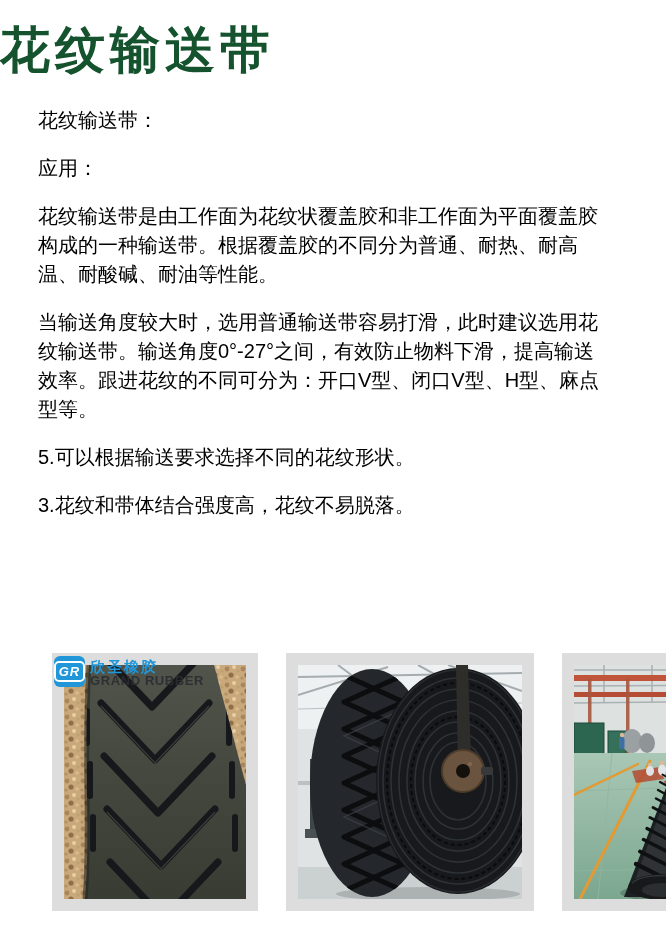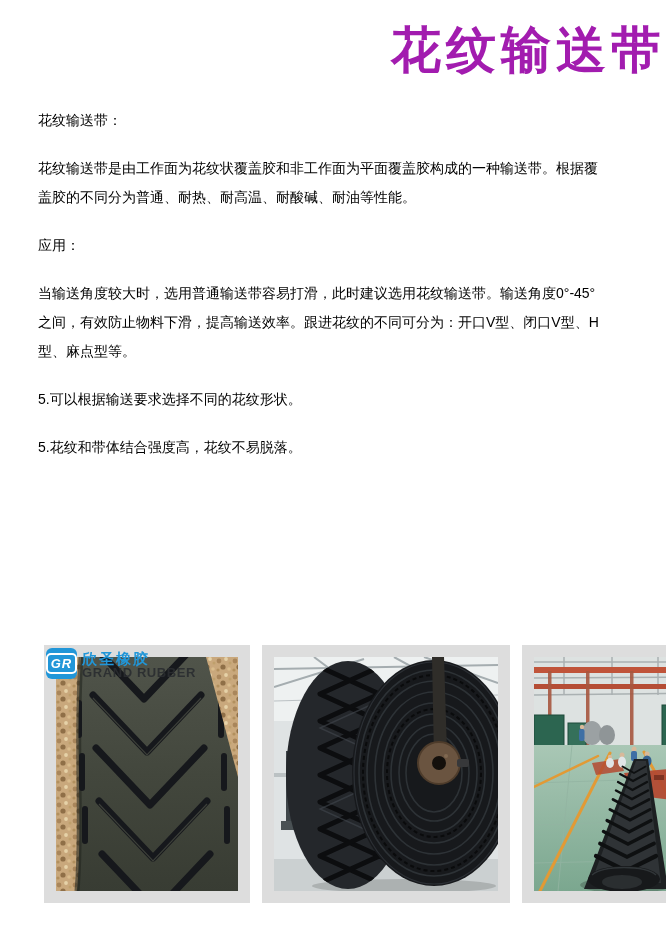--- a/index.html
+++ b/index.html
@@ -1,47 +1,47 @@
 <!DOCTYPE html>
 <html><head>
 <meta charset="utf-8">
 <style>
   html,body{margin:0;padding:0;}
   body{background:#ffffff;font-family:"Liberation Sans","DejaVu Sans",sans-serif;}
   .page{position:relative;width:666px;height:930px;margin:0 auto;background:#ffffff;overflow:hidden;color:#000;}
-  .title{margin:20px 0 0;font-size:50px;line-height:60px;font-weight:700;text-align:right;letter-spacing:5px;color:#a21caf;}
-  .content{margin:26px 60px 0 38px;font-size:14px;line-height:29px;color:#000;}
+  .title{margin:20px 0 0;font-size:50px;line-height:60px;font-weight:700;text-align:left;letter-spacing:5px;color:#14532d;}
+  .content{margin:26px 60px 0 38px;font-size:20px;line-height:29px;color:#000;}
   .content p{margin:0 0 19px 0;}
   .gallery{position:absolute;left:40px;top:641px;display:flex;gap:4px;}
-  .photo{position:relative;margin:4px;padding:12px;overflow:hidden;background:#ddd;}
+  .photo{position:relative;margin:12px;padding:12px;overflow:hidden;background:#ddd;}
   .photo svg{display:block;}
   .photo1{width:182px;height:234px;}
   .photo2{width:224px;height:234px;}
   .photo3{width:178px;height:234px;}
   .logo{position:absolute;top:3px;left:2px;display:flex;align-items:flex-start;gap:5px;}
   .logo-mark{width:31px;height:31px;background:#2196d8;border-radius:6px;display:flex;align-items:center;justify-content:center;}
   .logo-mark-inner{border:2px solid #fff;border-radius:5px;padding:1px 3px;color:#fff;font-weight:700;font-style:italic;font-size:13px;line-height:15px;letter-spacing:1px;}
   .logo-text{display:flex;flex-direction:column;padding-top:2px;}
   .logo-cn{color:#2196d8;font-size:15px;font-weight:700;letter-spacing:2px;line-height:17px;}
   .logo-en{color:#2a2d30;font-size:13px;font-weight:700;letter-spacing:0.6px;line-height:9px;margin-top:1px;opacity:.9;}
 </style>
 </head>
 <body>
 
 <div class="page">
 
   <h1 class="title">花纹输送带</h1>
 
   <div class="content">
     <p>花纹输送带：</p>
+    <p>应用：</p>
     <p>花纹输送带是由工作面为花纹状覆盖胶和非工作面为平面覆盖胶构成的一种输送带。根据覆盖胶的不同分为普通、耐热、耐高温、耐酸碱、耐油等性能。</p>
-    <p>应用：</p>
-    <p>当输送角度较大时，选用普通输送带容易打滑，此时建议选用花纹输送带。输送角度0°-45°之间，有效防止物料下滑，提高输送效率。跟进花纹的不同可分为：开口V型、闭口V型、H型、麻点型等。</p>
+    <p>当输送角度较大时，选用普通输送带容易打滑，此时建议选用花纹输送带。输送角度0°-27°之间，有效防止物料下滑，提高输送效率。跟进花纹的不同可分为：开口V型、闭口V型、H型、麻点型等。</p>
     <p>5.可以根据输送要求选择不同的花纹形状。</p>
-    <p>5.花纹和带体结合强度高，花纹不易脱落。</p>
+    <p>3.花纹和带体结合强度高，花纹不易脱落。</p>
   </div>
 
   <div class="gallery">
 
     <figure class="photo photo1">
       <svg width="182" height="234" viewBox="0 0 182 234">
         <defs>
           <pattern id="gravel" width="16" height="16" patternUnits="userSpaceOnUse">
             <rect width="16" height="16" fill="#c9a87c"></rect>
             <circle cx="3" cy="4" r="2.4" fill="#a9865b"></circle>

